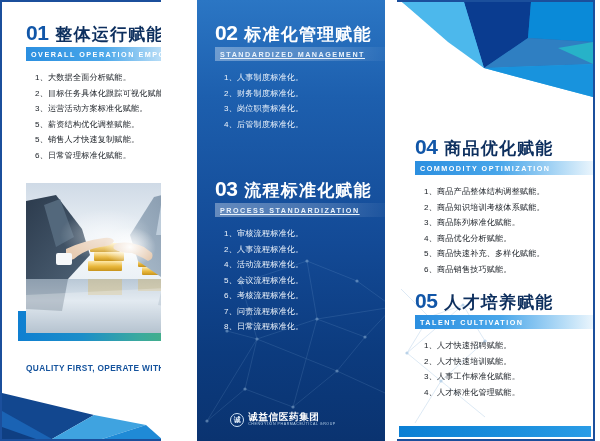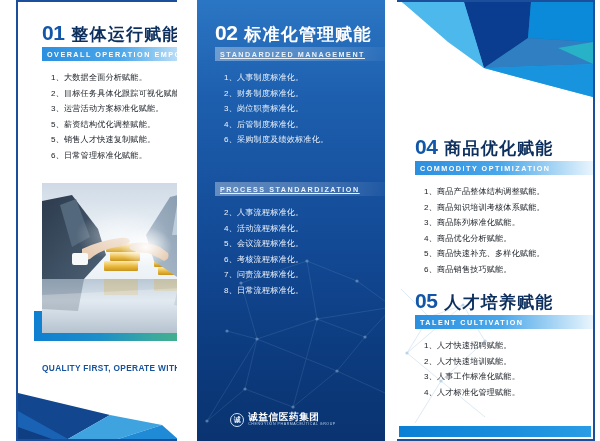--- a/index.html
+++ b/index.html
@@ -15,21 +15,21 @@
     background: #ffffff;
   }
 
   
   .panel {
     position: absolute;
     top: 0; bottom: 0;
     overflow: hidden;
   }
   #panel-left {
-    left: 16px; width: 161px;
+    left: 0; width: 161px;
     background: #ffffff;
     border-left: 2px solid #1b4f9c;
     border-top: 2px solid #1b4f9c;
     border-bottom: 2px solid #1b4f9c;
   }
   #panel-mid {
     left: 197px; width: 188px;
     background: linear-gradient(180deg, #2b76c4 0%, #1d5fae 22%, #134a96 55%, #0c3b7e 80%, #0a3370 100%);
   }
   #panel-right {
@@ -296,27 +296,31 @@
       <div class="sec-head">
         <span class="sec-num">02</span>
         <span class="sec-title">标准化管理赋能</span>
       </div>
       <span class="sec-sub">STANDARDIZED MANAGEMENT</span>
       <ol class="sec-list">
         <li>1、人事制度标准化。</li>
         <li>2、财务制度标准化。</li>
         <li>3、岗位职责标准化。</li>
         <li>4、后管制度标准化。</li>
-        <li>6、采购制度及绩效标准化。</li>
       </ol>
     </div>
 
     <div class="section on-blue" id="sec-03">
+      <div class="sec-head">
+        <span class="sec-num">03</span>
+        <span class="sec-title">流程标准化赋能</span>
+      </div>
       <span class="sec-sub">PROCESS STANDARDIZATION</span>
       <ol class="sec-list">
+        <li>1、审核流程标准化。</li>
         <li>2、人事流程标准化。</li>
         <li>4、活动流程标准化。</li>
         <li>5、会议流程标准化。</li>
         <li>6、考核流程标准化。</li>
         <li>7、问责流程标准化。</li>
         <li>8、日常流程标准化。</li>
       </ol>
     </div>
 
     <div id="logo">

